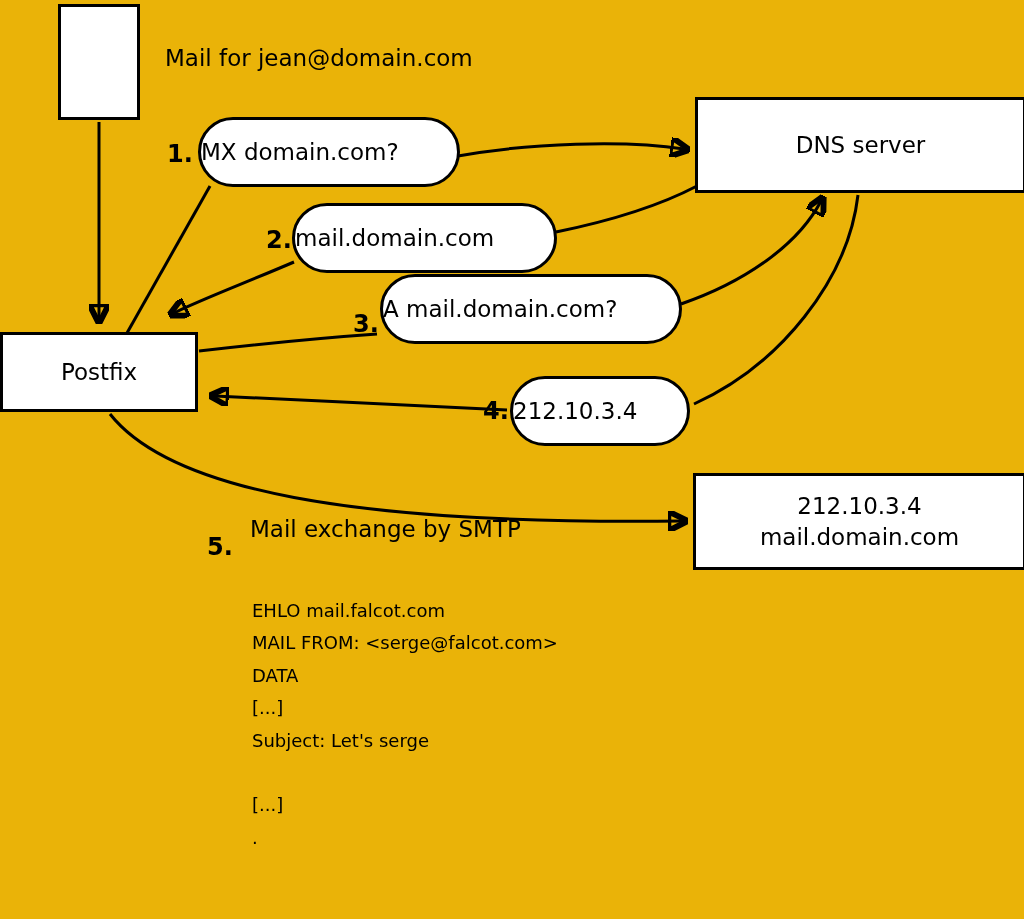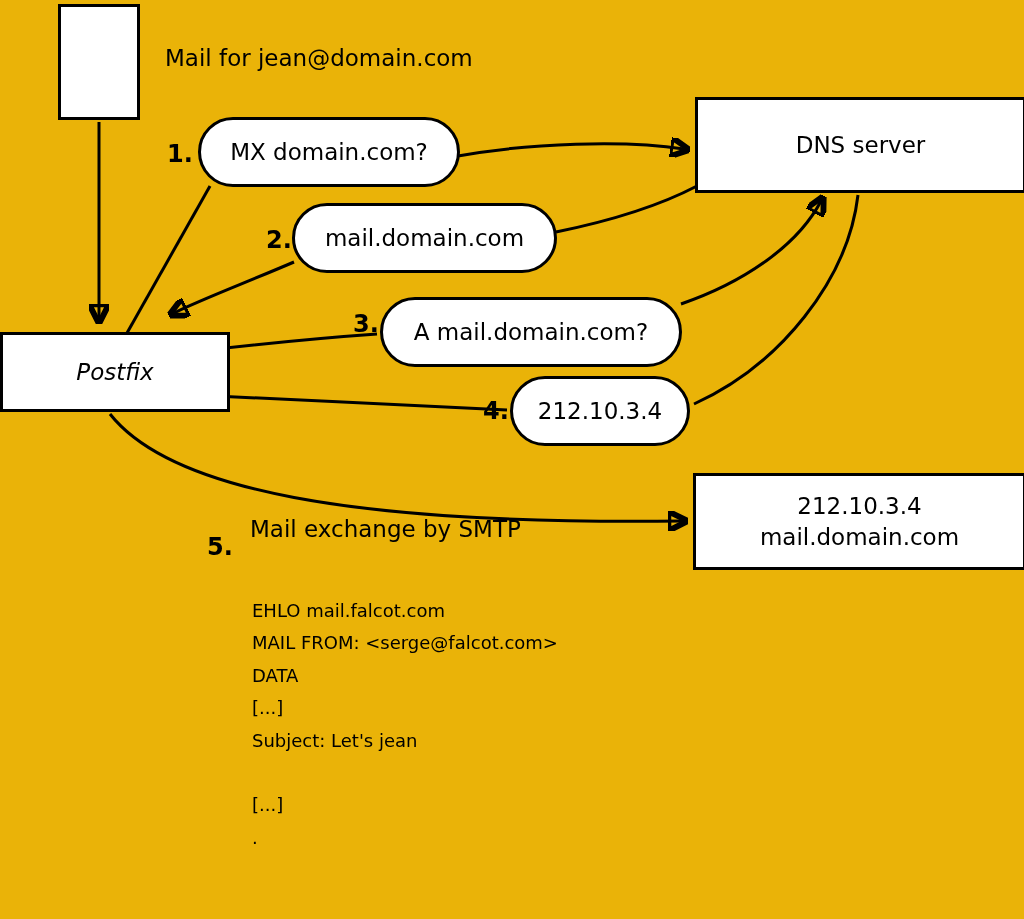--- a/index.html
+++ b/index.html
@@ -25,21 +25,21 @@
     text-align: center;
   }
   .node .two-line { line-height: 31px; }
   .pill {
     position: absolute;
     border: 3px solid #000;
     border-radius: 36px;
     background: #fff;
     display: flex;
     align-items: center;
-    justify-content: center;
+    justify-content: flex-start;
     font-size: 23px;
     white-space: nowrap;
   }
   .step-num {
     position: absolute;
     font-weight: bold;
     font-size: 24px;
     white-space: nowrap;
   }
   .text-label {
@@ -81,21 +81,21 @@
     <path d="M 681 304 C 745 282, 798 245, 821 201" marker-end="url(#ah)"></path>
     <path d="M 858 195 C 848 280, 780 365, 694 404"></path>
     <path d="M 507 410 C 420 406, 310 400, 215 396" marker-end="url(#ah)"></path>
     <path d="M 110 414 C 170 490, 350 525, 682 521" marker-end="url(#ah)"></path>
   </svg>
 
   <div class="envelope" style="left:58px; top:4px; width:82px; height:116px;"></div>
 
   <div class="text-label" style="left:165px; top:45px;">Mail for jean@domain.com</div>
 
-  <div class="node" style="left:0px; top:332px; width:230px; height:80px;font-style:italic;">
+  <div class="node" style="left:0px; top:332px; width:198px; height:80px;">
     <span>Postfix</span>
   </div>
 
   <div class="node" style="left:695px; top:97px; width:331px; height:96px;">
     <span>DNS server</span>
   </div>
 
   <div class="node" style="left:693px; top:473px; width:333px; height:97px;">
     <span class="two-line">
       <span>212.10.3.4</span><br>
@@ -107,36 +107,36 @@
   <div class="pill" style="left:198px; top:117px; width:262px; height:70px;">
     <span>MX domain.com?</span>
   </div>
 
   <span class="step-num" style="left:266px; top:226px;">2.</span>
   <div class="pill" style="left:292px; top:203px; width:265px; height:70px;">
     <span>mail.domain.com</span>
   </div>
 
   <span class="step-num" style="left:353px; top:310px;">3.</span>
-  <div class="pill" style="left:380px; top:297px; width:302px; height:70px;">
+  <div class="pill" style="left:380px; top:274px; width:302px; height:70px;">
     <span>A mail.domain.com?</span>
   </div>
 
   <span class="step-num" style="left:483px; top:397px;">4.</span>
   <div class="pill" style="left:510px; top:376px; width:180px; height:70px;">
     <span>212.10.3.4</span>
   </div>
 
   <span class="step-num" style="left:207px; top:533px;">5.</span>
   <div class="text-label" style="left:250px; top:516px;">Mail exchange by SMTP</div>
 
   <div class="smtp">
     <div class="smtp-line">EHLO mail.falcot.com</div>
     <div class="smtp-line">MAIL FROM: &lt;serge@falcot.com&gt;</div>
     <div class="smtp-line">DATA</div>
     <div class="smtp-line">[...]</div>
-    <div class="smtp-line">Subject: Let's jean</div>
+    <div class="smtp-line">Subject: Let's serge</div>
     <div class="smtp-line"></div>
     <div class="smtp-line">[...]</div>
     <div class="smtp-line">.</div>
   </div>
 
 </div>
 
 </body></html>

